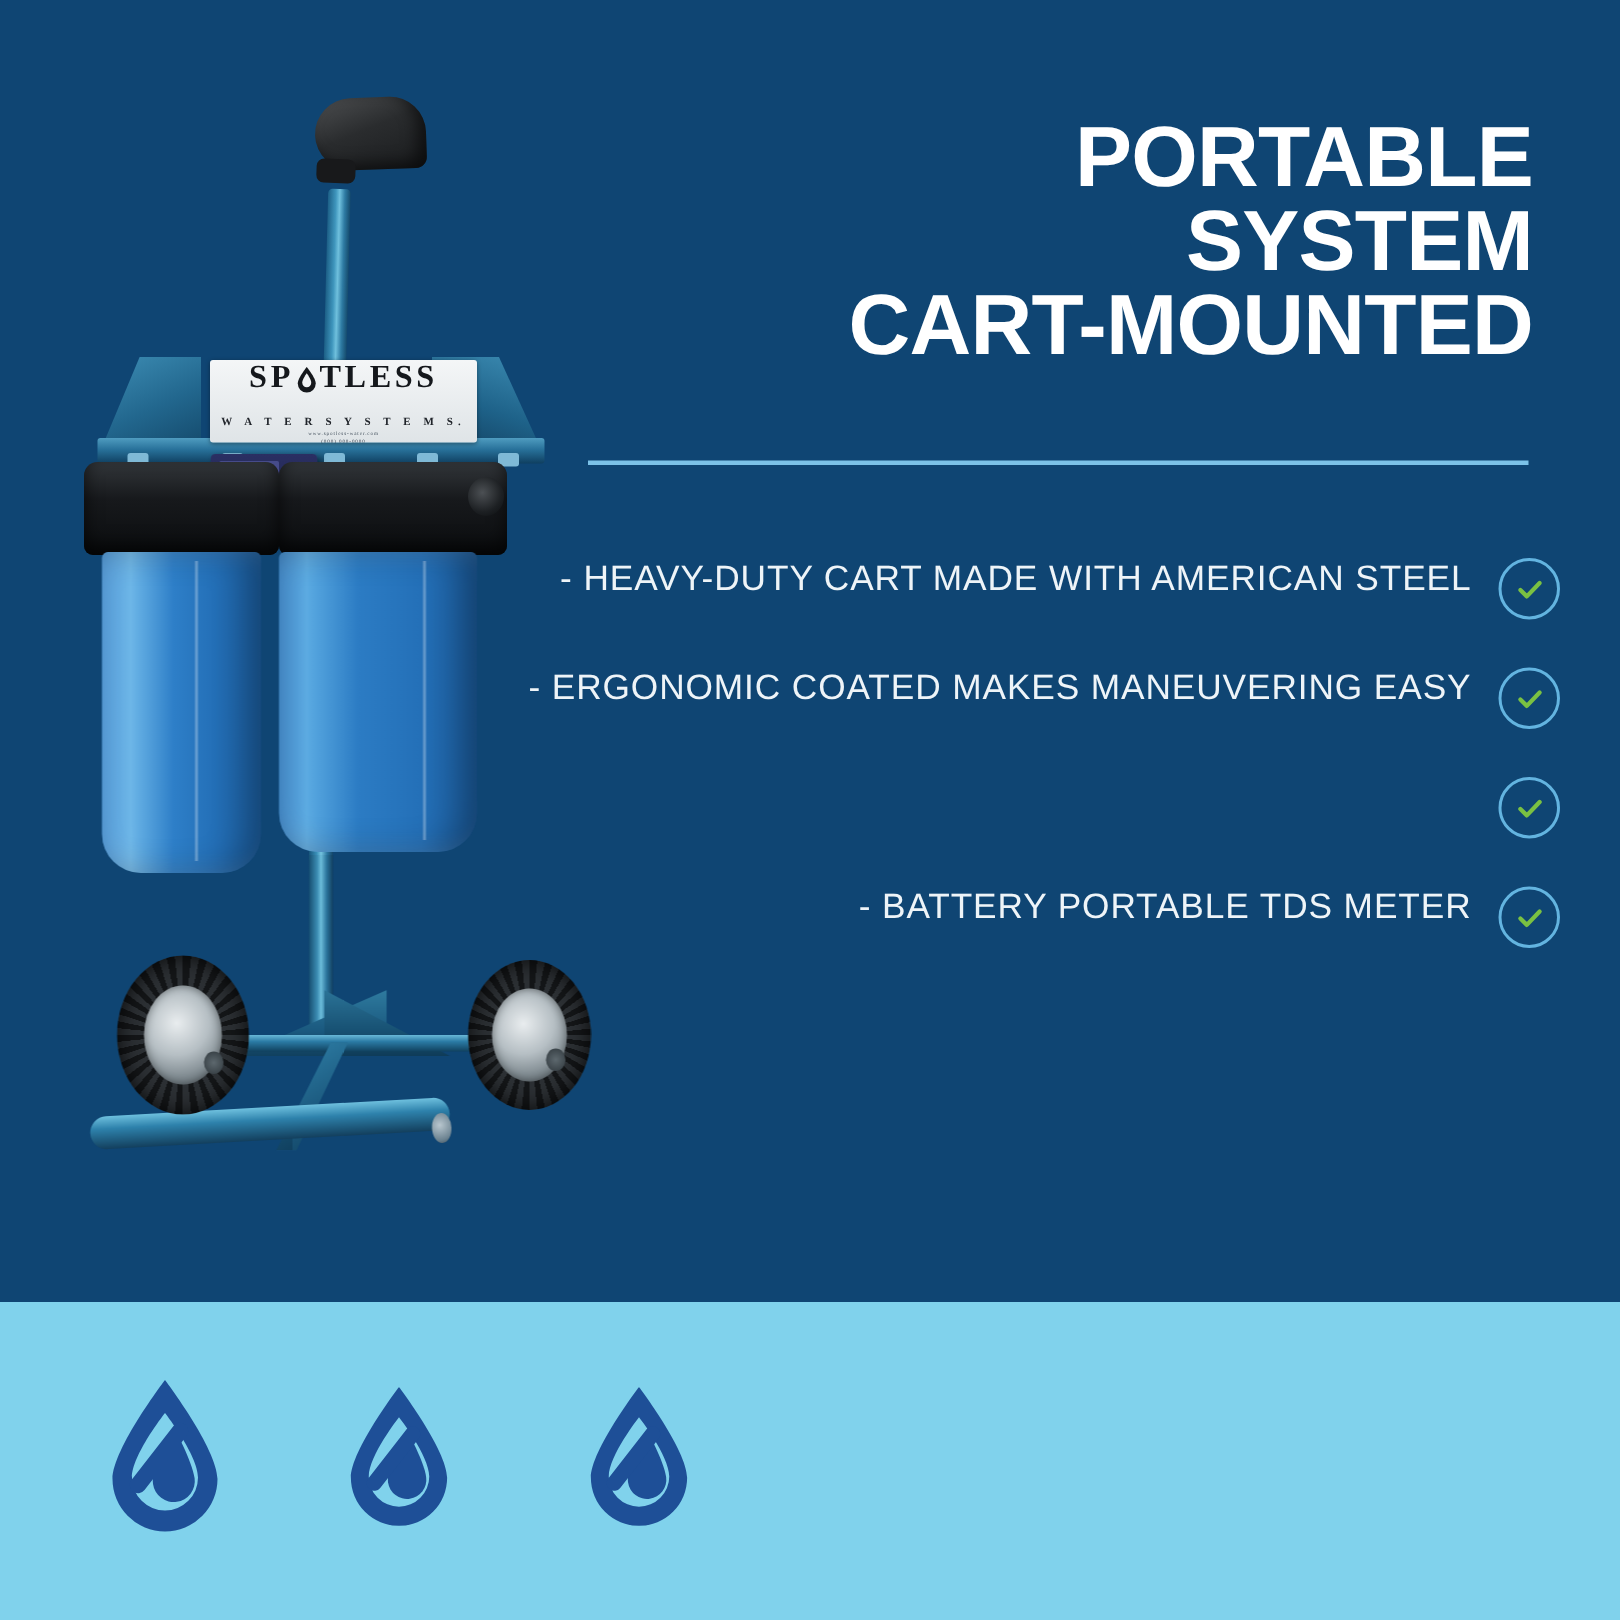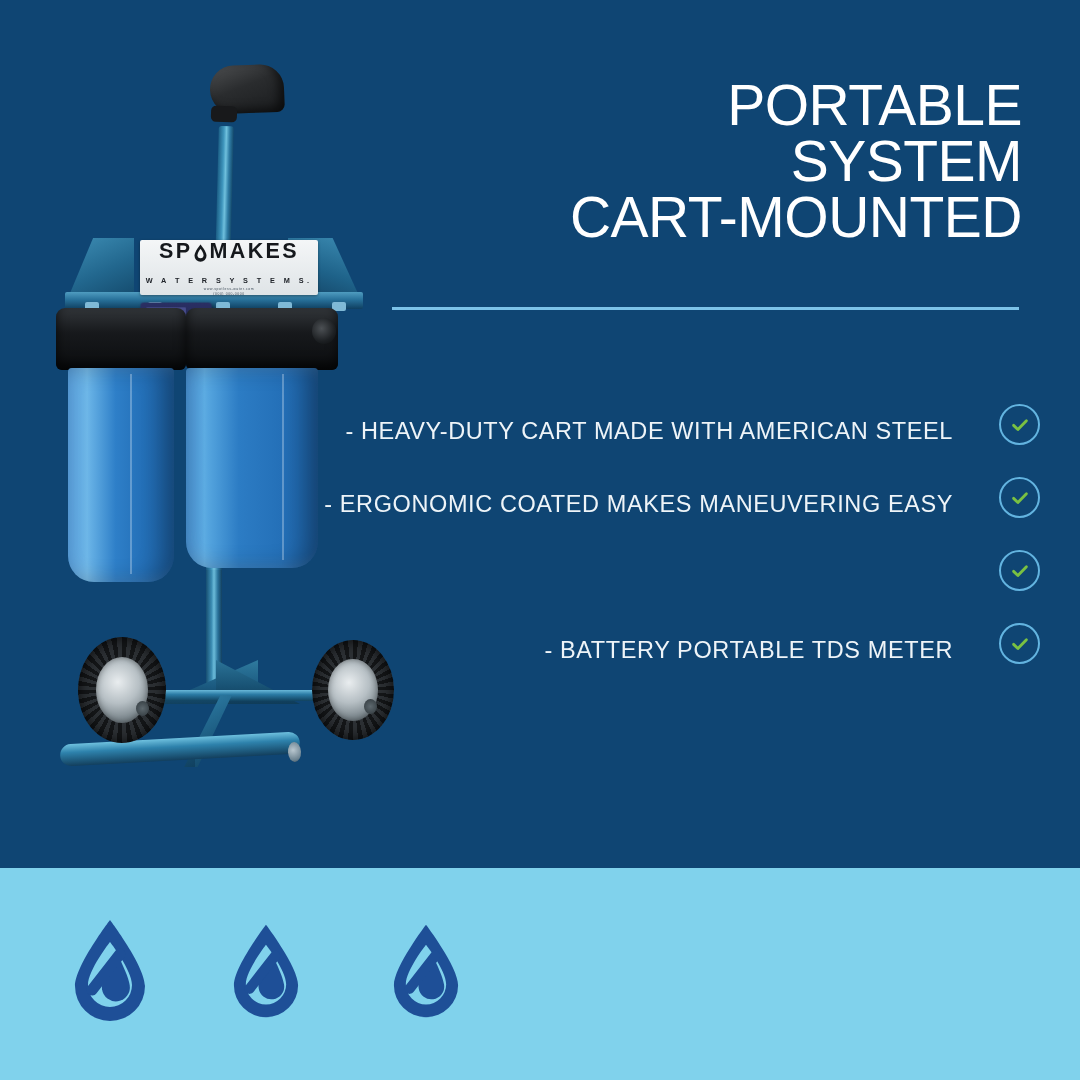--- a/index.html
+++ b/index.html
@@ -22,39 +22,38 @@
   .band-bottom {
     position:absolute; left:0; top:868px; width:1080px; height:212px;
     background:#80d2ec;
   }
 
   
   .headline {
     position:absolute; left:380px; top:78px; width:642px;
     text-align:right;
     color:#ffffff;
-    font-weight:normal;
+    font-weight:bold;
     font-size:57px;
     line-height:0.98;
     letter-spacing:-0.5px;
   }
   .headline .line { display:block; white-space:nowrap; }
 
   .divider {
     position:absolute; left:392px; top:307px; width:627px; height:3px;
     background:#7cc2e8;
   }
 
   .features {
     position:absolute; left:300px; top:372px; width:740px;
   }
   .feature-row {
-    display:flex; align-items:flex-end; justify-content:flex-end;
+    display:flex; align-items:flex-start; justify-content:flex-end;
     height:73px;
-    gap:28px;
   }
   .feature-text {
     color:#eef4f8;
     font-size:23.5px;
     letter-spacing:0.6px;
     white-space:nowrap;
     text-align:right;
   }
   .check-badge {
     width:41px; height:41px; margin-left:18px; flex:0 0 41px;
@@ -68,21 +67,21 @@
   .logo-strip {
     position:absolute; left:0; top:868px; width:1080px; height:212px;
   }
   .drop-logo { position:absolute; }
   .drop-logo svg { display:block; }
   .drop-1 { left:62px;  top:46px; }
   .drop-2 { left:222px; top:51px; }
   .drop-3 { left:382px; top:51px; }
 
   
-  .product { position:absolute; left:20px; top:40px; width:380px; height:730px; }
+  .product { position:absolute; left:20px; top:40px; width:380px; height:730px;font-family:Liberation Serif, serif; }
 
   
   .handle-post {
     position:absolute; left:197px; top:86px; width:15px; height:140px;
     background:linear-gradient(90deg,#1c5f86 0%,#3f96bd 35%,#6fc0dd 52%,#2e7ba3 75%,#154b6d 100%);
     border-radius:3px;
     transform:rotate(1.5deg);
   }
   .handle-post2 {
     position:absolute; left:186px; top:205px; width:16px; height:330px;
@@ -293,21 +292,21 @@
 
     <div class="decal">
       <div class="decal-brand">
         <span>SP</span>
         <span class="dropO">
           <svg viewBox="0 0 24 30" width="15" height="18" aria-hidden="true">
             <path d="M12 1 C12 1 2 13 2 19.5 A10 10 0 0 0 22 19.5 C22 13 12 1 12 1 Z" fill="#15181c"></path>
             <path d="M12 8 C12 8 7 14.5 7 18.6 A5 5 0 0 0 17 18.6 C17 14.5 12 8 12 8 Z" fill="#f1f3f4"></path>
           </svg>
         </span>
-        <span>MAKES</span>
+        <span>TLESS</span>
       </div>
       <div class="decal-sub">W A T E R   S Y S T E M S.</div>
       <div class="decal-tiny">
         <span>www.spotless-water.com</span><br>
         <span>(000) 000-0000</span>
       </div>
     </div>
 
     <div class="tds-meter">
       <div class="tds-screen"></div>

